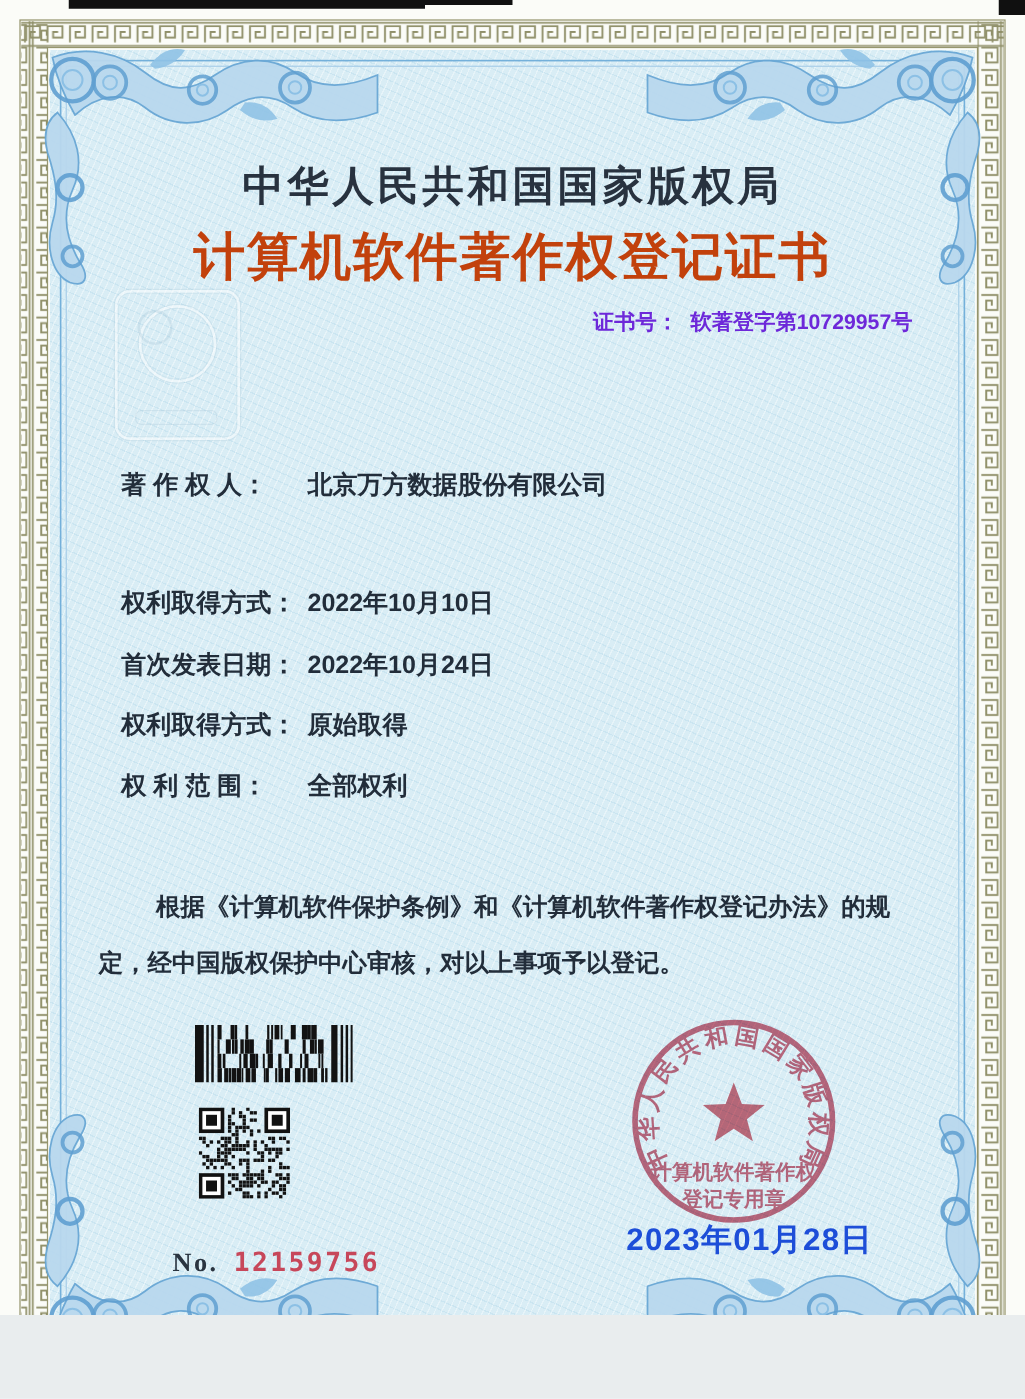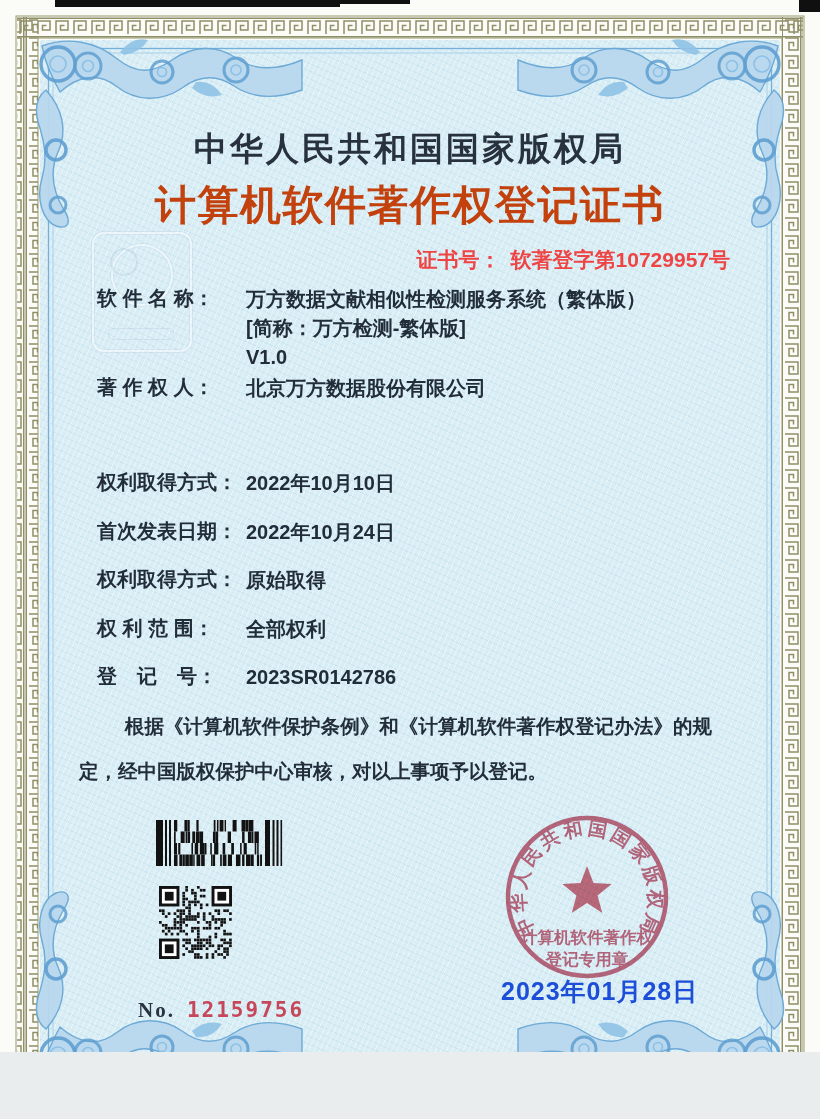--- a/index.html
+++ b/index.html
@@ -14,21 +14,21 @@
   .c2{fill:none;stroke:#8cc0e5;stroke-width:1.6}
   .c3{fill:none;stroke:#5f9fd0;stroke-width:3;opacity:.85}
   .c4{fill:none;stroke:#5f9fd0;stroke-width:3.4;opacity:.9}
   .leaf{fill:#8fc2e6;opacity:.9}
 
   .content{position:absolute;inset:0;}
   .authority{position:absolute;left:0;right:0;top:127px;text-align:center;
     font-family:"Liberation Serif",serif;font-weight:bold;font-size:33px;letter-spacing:3px;color:#28323f;}
   .main-title{position:absolute;left:0;right:0;top:178px;text-align:center;
     font-family:"Liberation Serif",serif;font-weight:bold;font-size:41px;letter-spacing:1.5px;color:#c2410c;}
-  .cert-no{position:absolute;top:246px;right:90px;font-size:21px;font-weight:bold;color:#ef4444;}
+  .cert-no{position:absolute;top:246px;right:90px;font-size:17px;font-weight:bold;color:#6d28d9;}
   .cert-no .lbl{margin-right:10px;}
 
   .row{position:absolute;left:97px;font-size:20px;font-weight:bold;color:#222d3a;white-space:nowrap;}
   .row .lbl{display:inline-block;width:149px;vertical-align:top;}
   .row .val{display:inline-block;vertical-align:top;line-height:29px;white-space:normal;max-width:490px;}
   .statement{position:absolute;left:79px;width:633px;top:704px;font-size:19.5px;line-height:45px;
     font-weight:600;text-align:justify;text-indent:2.35em;color:#222d3a;}
 
   .barcode{position:absolute;left:156px;top:820px;width:128px;height:46px;}
   .qr{position:absolute;left:159px;top:886px;width:73px;height:73px;}
@@ -106,45 +106,35 @@
   </div>
 
   <div class="content">
     <div class="authority">中华人民共和国国家版权局</div>
     <div class="main-title">计算机软件著作权登记证书</div>
 
     <div class="cert-no">
       <span class="lbl">证书号：</span><span>软著登字第10729957号</span>
     </div>
 
-    <div class="row" style="top:285px">
-      <span class="lbl">软 件 名 称：</span><span class="val">
-        <div>万方数据文献相似性检测服务系统（繁体版）</div>
-        <div>[简称：万方检测-繁体版]</div>
-        <div>V1.0</div>
-      </span>
-    </div>
 
     <div class="row" style="top:374px">
       <span class="lbl">著 作 权 人：</span><span class="val">北京万方数据股份有限公司</span>
     </div>
     <div class="row" style="top:469px">
       <span class="lbl">权利取得方式：</span><span class="val">2022年10月10日</span>
     </div>
     <div class="row" style="top:518px">
       <span class="lbl">首次发表日期：</span><span class="val">2022年10月24日</span>
     </div>
     <div class="row" style="top:615px">
       <span class="lbl">权 利 范 围：</span><span class="val">全部权利</span>
     </div>
     <div class="row" style="top:566px">
       <span class="lbl">权利取得方式：</span><span class="val">原始取得</span>
-    </div>
-    <div class="row" style="top:663px">
-      <span class="lbl">登　记　号：</span><span class="val">2023SR0142786</span>
     </div>
 
     <div class="statement">根据《计算机软件保护条例》和《计算机软件著作权登记办法》的规定，经中国版权保护中心审核，对以上事项予以登记。</div>
 
     <svg id="bcsvg" class="barcode" viewBox="0 0 128 46">
         <rect x="0" y="0" width="7" height="46" fill="#121212"></rect>
         <rect x="9" y="0" width="2" height="46" fill="#121212"></rect>
         <rect x="13" y="0" width="2" height="46" fill="#121212"></rect>
         <rect x="109" y="0" width="5" height="46" fill="#121212"></rect>
         <rect x="116.5" y="0" width="2" height="46" fill="#121212"></rect>

